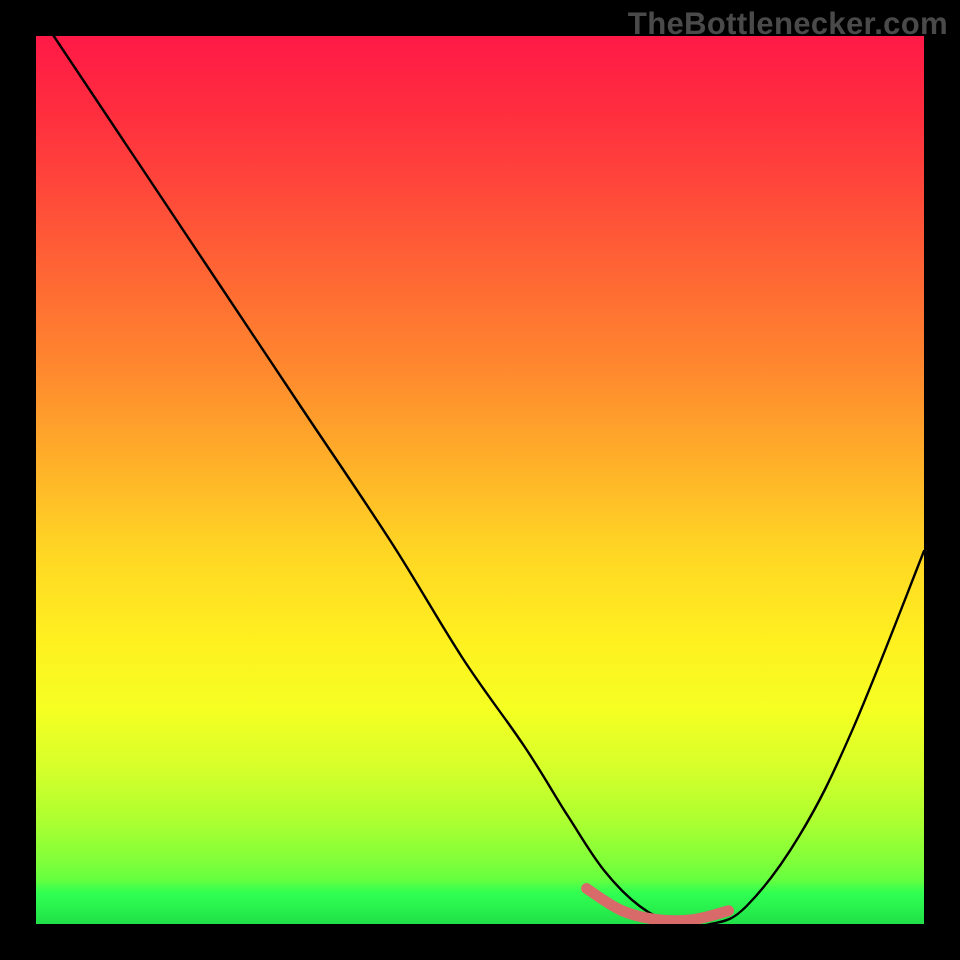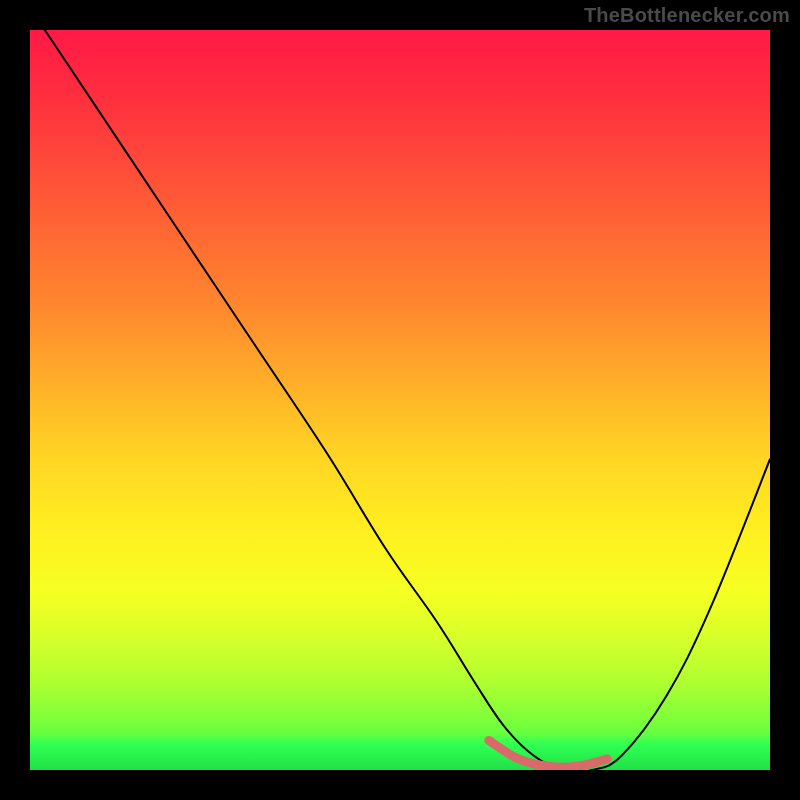--- a/index.html
+++ b/index.html
@@ -45,21 +45,21 @@
     bottom: 0;
     width: 100%;
     height: 36px;
     background: linear-gradient(to bottom, rgba(48,255,80,0.0) 0%, #30ff52 30%, #20e048 100%);
   }
   .watermark {
     position: absolute;
     top: 4px;
     right: 10px;
     color: #4a4a4a;
-    font-size: 20px;
+    font-size: 26px;
     font-weight: 600;
     letter-spacing: 0.2px;
     user-select: none;
   }
   .curve-svg {
     position: absolute;
     left: 0;
     top: 0;
     width: 740px;
     height: 740px;

